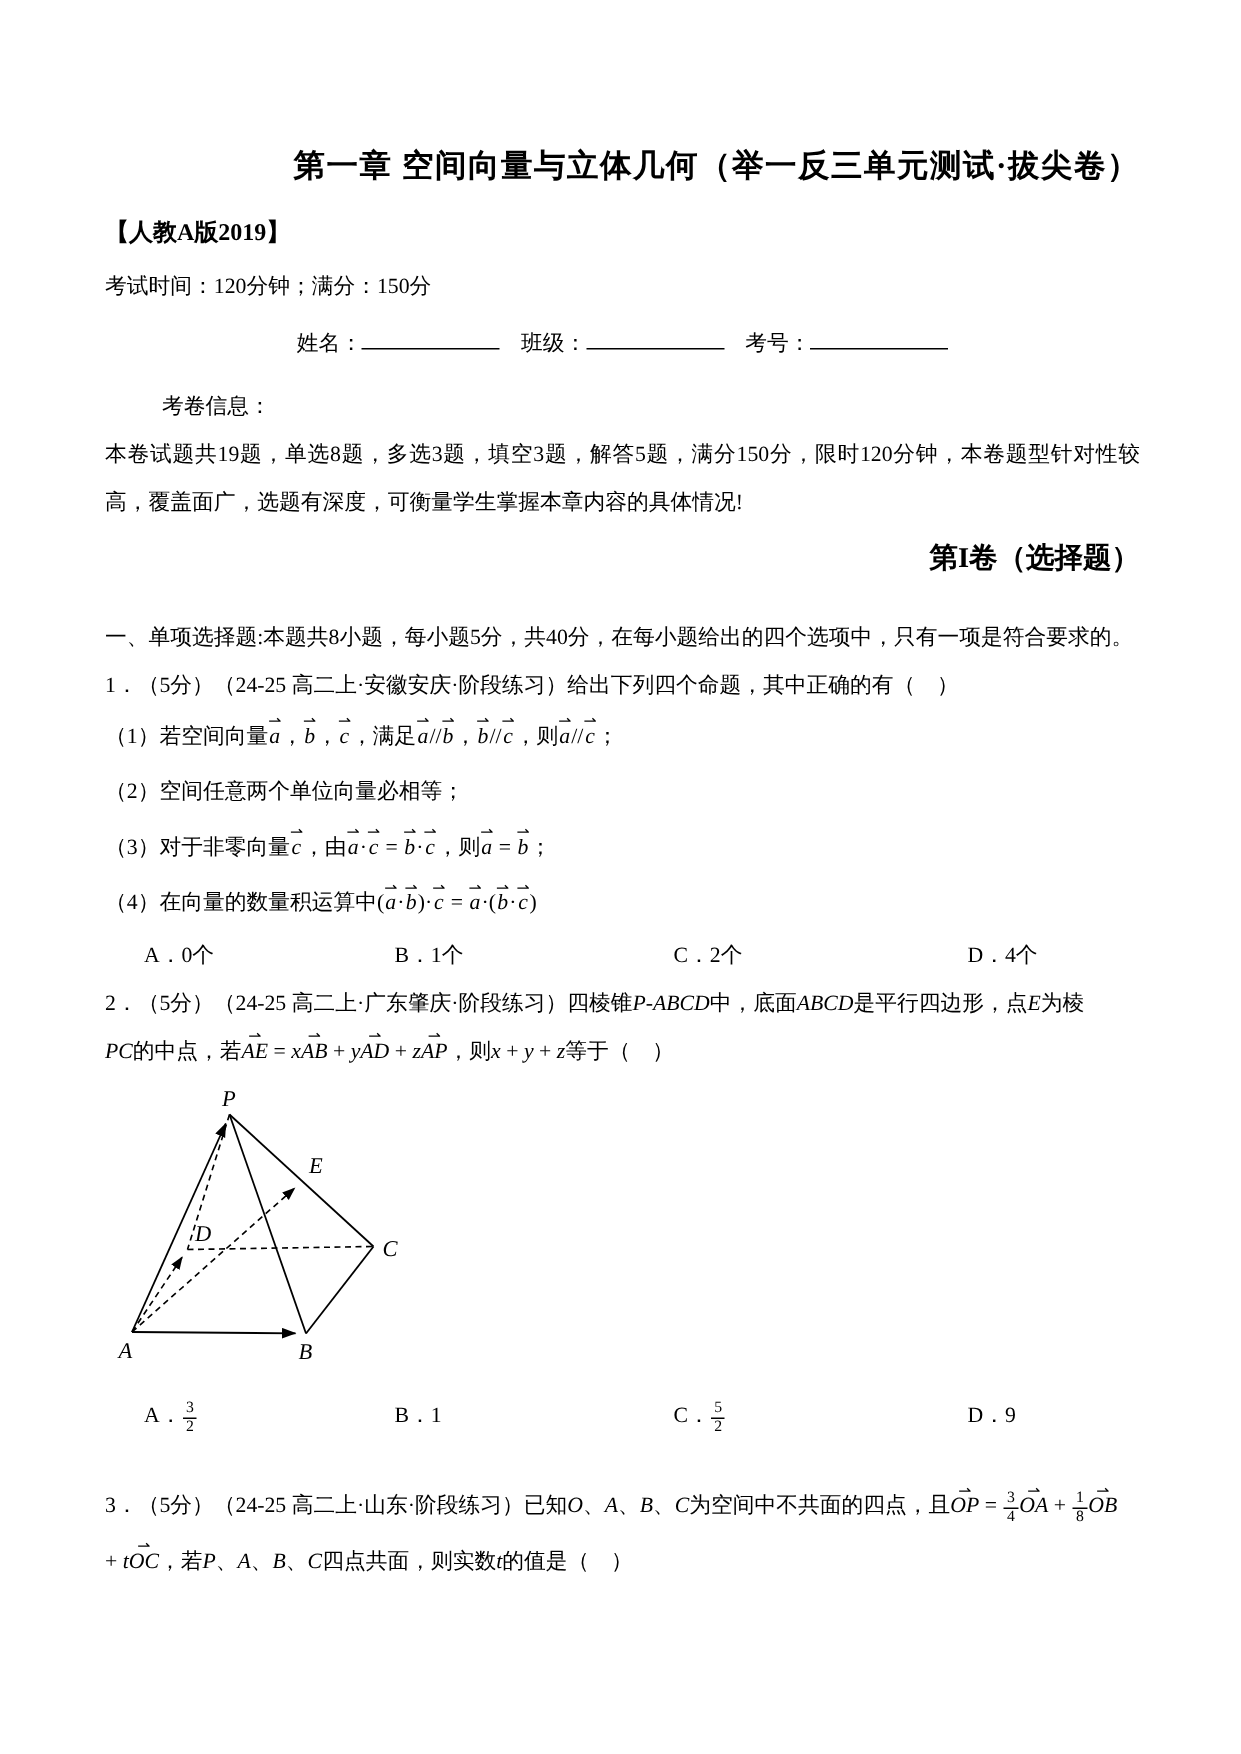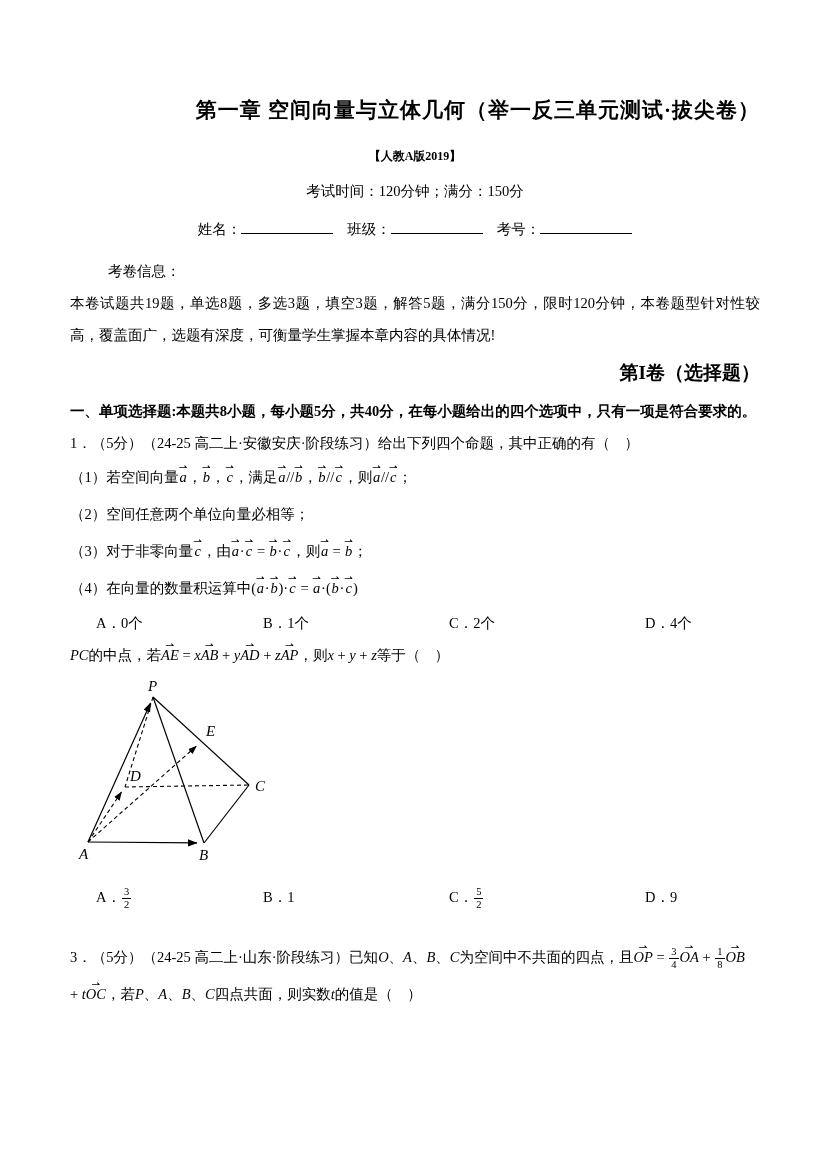--- a/index.html
+++ b/index.html
@@ -10,30 +10,30 @@
     overflow: hidden;
   }
   .page { padding: 0 67px 0 70px; }
   p { margin: 0; }
 
   .doc-title {
     margin-top: 97px; text-align: right;
     font-size: 21px; font-weight: bold; line-height: 26px;
     letter-spacing: 1px;
   }
-  .edition { margin-top: 22px; text-align: center; font-size: 12px; font-weight: bold; line-height: 22px; }
-  .exam-info { margin-top: 13px; text-align: center; line-height: 22px; }
+  .edition { margin-top: 22px; font-size: 16px; font-weight: bold; line-height: 22px; }
+  .exam-info { margin-top: 13px; line-height: 22px; }
   .name-row { margin-top: 15px; text-align: center; line-height: 24px; }
   .blank { display: inline-block; width: 92px; height: 15px; border-bottom: 1px solid #000; margin-right: 14px; vertical-align: baseline; }
   .blank:last-child { margin-right: 0; }
 
   .t { line-height: 32px; text-align: justify; }
   .info-heading { margin-top: 14px; margin-left: 38px; }
   .volume-title { margin-top: 7px; text-align: right; font-size: 19px; font-weight: bold; line-height: 30px; }
-  .section-header { margin-top: 7px; font-weight: bold; }
+  .section-header { margin-top: 21px; font-weight: normal; }
   .q-stem { margin-top: 0; }
   .q1-item { line-height: 37px; }
 
   .options-row { display: flex; padding-left: 26px; line-height: 32px; gap: 44px; }
   .options-row .opt { flex: 0 0 auto; }
   .options-row .opt:nth-child(1) { width: 123px; }
   .options-row .opt:nth-child(2) { width: 142px; }
   .options-row .opt:nth-child(3) { width: 152px; }
   .options-row.tall { line-height: 36px; margin-top: 2px; }
 
@@ -81,20 +81,21 @@
     <p class="t q1-item">（4）在向量的数量积运算中(<span class="vec">a</span>·<span class="vec">b</span>)·<span class="vec">c</span> = <span class="vec">a</span>·(<span class="vec">b</span>·<span class="vec">c</span>)</p>
     <div class="options-row">
       <span class="opt">A．0个</span>
       <span class="opt">B．1个</span>
       <span class="opt">C．2个</span>
       <span class="opt">D．4个</span>
     </div>
   </div>
 
   <div>
+    <p class="t">2．（5分）（24-25 高二上·广东肇庆·阶段练习）四棱锥<span class="mi">P-ABCD</span>中，底面<span class="mi">ABCD</span>是平行四边形，点<span class="mi">E</span>为棱</p>
     <p class="t"><span class="mi">PC</span>的中点，若<span class="vec">AE</span> = <span class="mi">x</span><span class="vec">AB</span> + <span class="mi">y</span><span class="vec">AD</span> + <span class="mi">z</span><span class="vec">AP</span>，则<span class="mi">x</span> + <span class="mi">y</span> + <span class="mi">z</span>等于（　）</p>
 
     <div class="figure-wrap">
       <svg width="210" height="198" viewBox="0 0 210 198">
         <defs>
           <marker id="arw" markerWidth="9" markerHeight="8" refX="7.5" refY="3" orient="auto">
             <path d="M0,0 L8,3 L0,6 z" fill="#000"></path>
           </marker>
         </defs>
 

